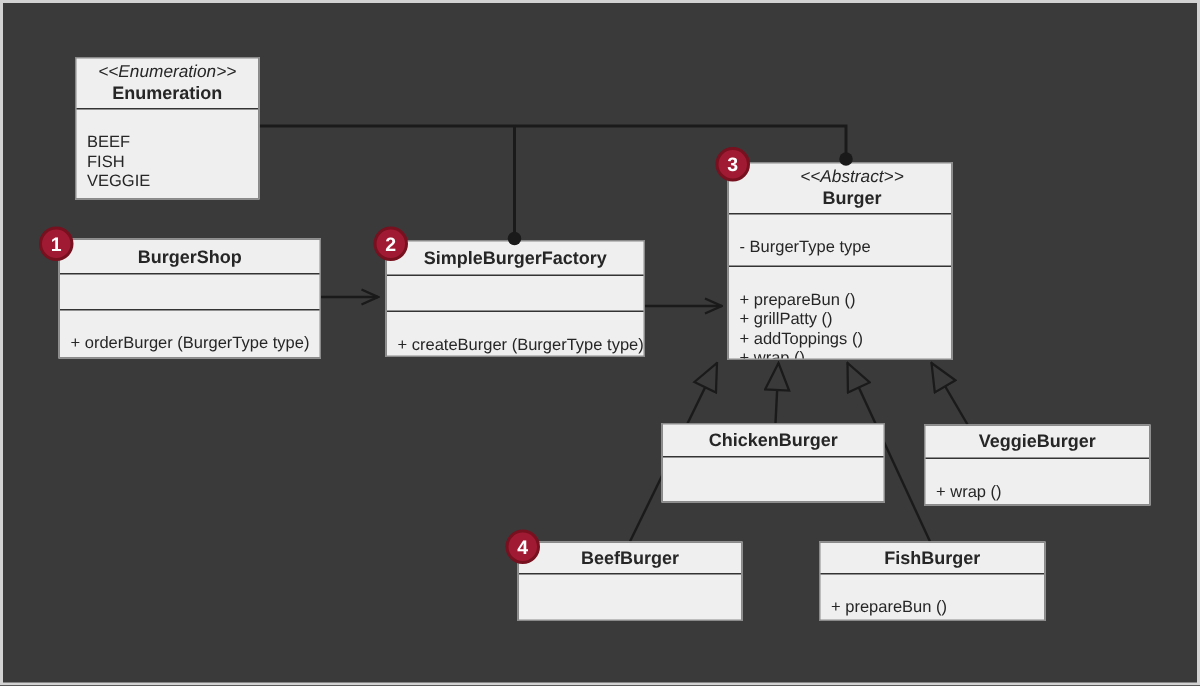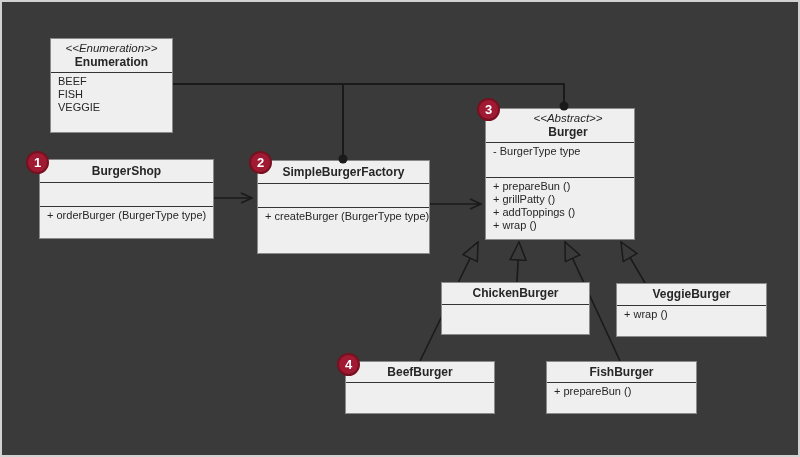--- a/index.html
+++ b/index.html
@@ -13,21 +13,21 @@
   .overlay{z-index:3;pointer-events:none;}
   .uml-box{
     position:absolute;box-sizing:border-box;z-index:2;
     background:#efefef;border:1px solid #8a8a8a;color:#262626;
   }
   .sec{box-sizing:border-box;overflow:hidden;}
   .sec + .sec{border-top:1px solid #333333;}
   .title-sec{display:flex;flex-direction:column;align-items:center;justify-content:center;text-align:center;}
   .stereotype{font-style:italic;font-size:11.5px;line-height:14px;}
   .class-name{font-weight:bold;font-size:12px;line-height:15px;}
-  .members{padding:2px 0 0 7px;font-size:11px;line-height:13px;}
+  .members{padding:16px 0 0 7px;font-size:11px;line-height:13px;}
   .member{white-space:nowrap;}
   .badge{
     position:absolute;z-index:4;width:23px;height:23px;border-radius:50%;
     background:#a01a33;border:2px solid #77101f;box-sizing:border-box;
     color:#ffffff;font-size:13px;font-weight:bold;text-align:center;line-height:19px;
   }
 </style>
 </head>
 <body>
 
@@ -67,21 +67,21 @@
   <div class="uml-box" style="left:37px;top:157px;width:175px;height:80px;">
     <div class="sec title-sec" style="height:22px;">
       <div class="class-name">BurgerShop</div>
     </div>
     <div class="sec" style="height:24px;"></div>
     <div class="sec members" style="height:32px;">
       <div class="member">+ orderBurger (BurgerType type)</div>
     </div>
   </div>
 
-  <div class="uml-box" style="left:255px;top:158px;width:173px;height:94px;">
+  <div class="uml-box" style="left:255px;top:158px;width:173px;height:78px;">
     <div class="sec title-sec" style="height:22px;">
       <div class="class-name">SimpleBurgerFactory</div>
     </div>
     <div class="sec" style="height:24px;"></div>
     <div class="sec members" style="height:30px;">
       <div class="member">+ createBurger (BurgerType type)</div>
     </div>
   </div>
 
   <div class="uml-box" style="left:483px;top:106px;width:150px;height:132px;">

